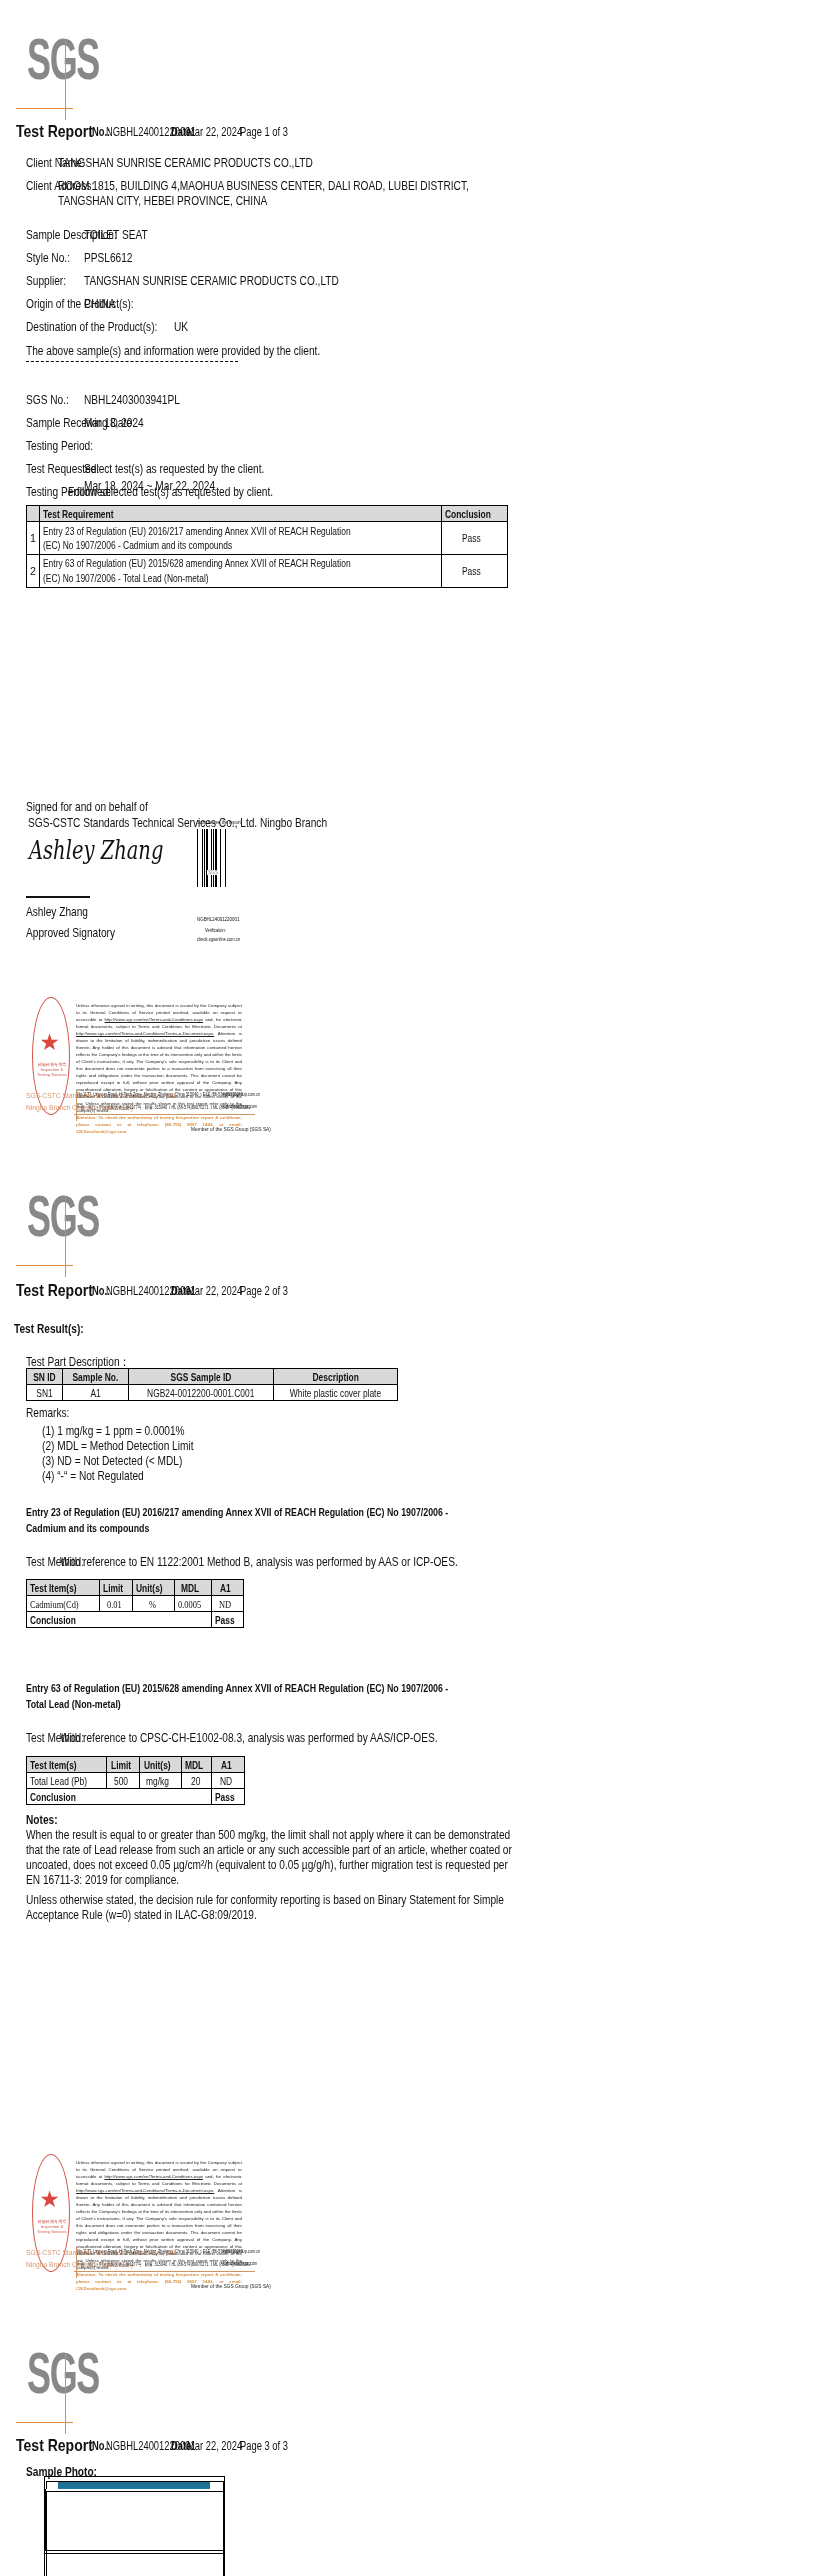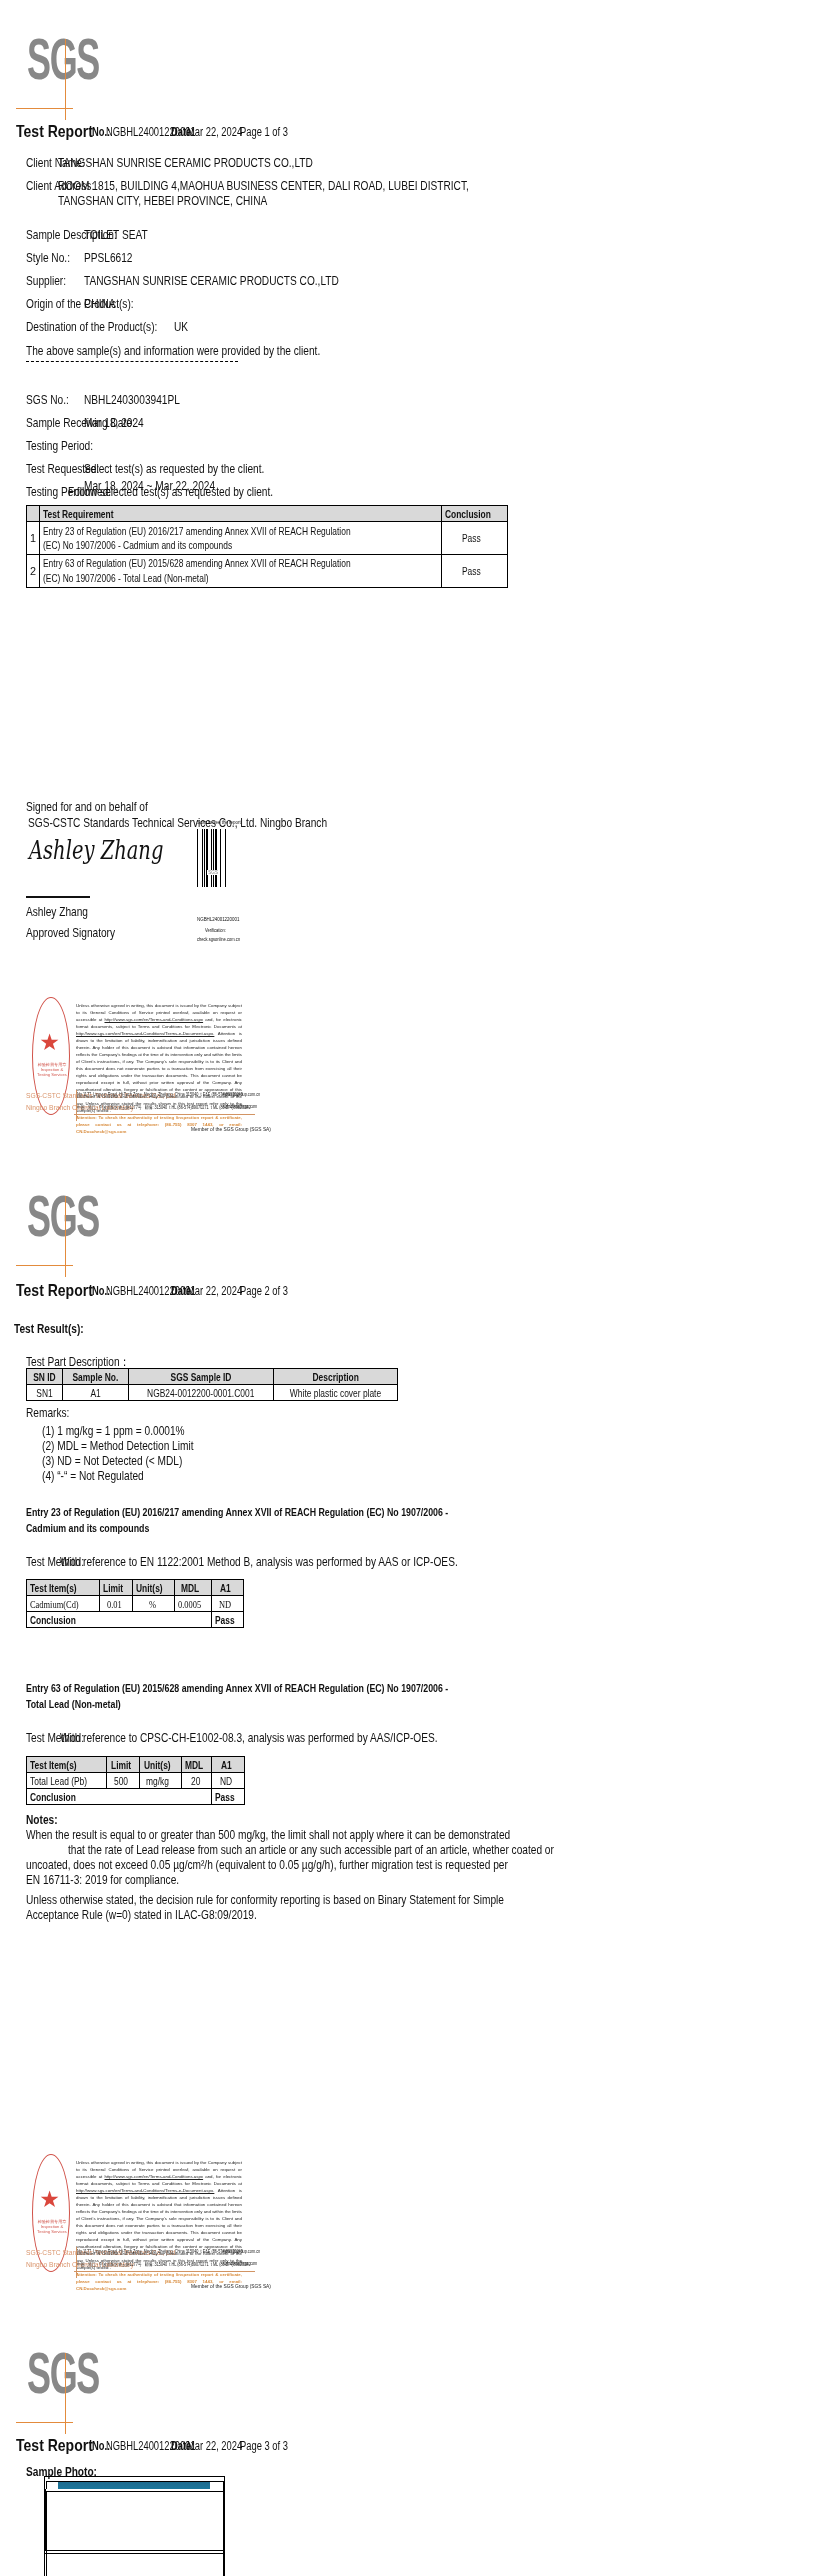--- a/index.html
+++ b/index.html
@@ -292,21 +292,21 @@
     </tr>
     <tr class="thick-bot">
       <td colspan="4" style="font-weight:bold;"><span class="sx">Conclusion</span></td>
       <td style="font-weight:bold; text-align:center;"><span class="sx">Pass</span></td>
     </tr>
   </tbody>
     </table>
 
   <div class="txt" style="position:absolute; top:655px; left:26px; font-weight:bold;"><span class="sx">Notes:</span></div>
   <div class="txt" style="position:absolute; top:670px; left:26px;"><span class="sx">When the result is equal to or greater than 500 mg/kg, the limit shall not apply where it can be demonstrated</span></div>
-  <div class="txt" style="position:absolute; top:685px; left:26px;margin-left:42px;"><span class="sx">that the rate of Lead release from such an article or any such accessible part of an article, whether coated or</span></div>
+  <div class="txt" style="position:absolute; top:685px; left:26px;"><span class="sx">that the rate of Lead release from such an article or any such accessible part of an article, whether coated or</span></div>
   <div class="txt" style="position:absolute; top:700px; left:26px;"><span class="sx">uncoated, does not exceed 0.05 µg/cm²/h (equivalent to 0.05 µg/g/h), further migration test is requested per</span></div>
   <div class="txt" style="position:absolute; top:715px; left:26px;"><span class="sx">EN 16711-3: 2019 for compliance.</span></div>
   <div class="txt" style="position:absolute; top:735px; left:26px;"><span class="sx">Unless otherwise stated, the decision rule for conformity reporting is based on Binary Statement for Simple</span></div>
   <div class="txt" style="position:absolute; top:750px; left:26px;"><span class="sx">Acceptance Rule (w=0) stated in ILAC-G8:09/2019.</span></div>
 
   <div class="footer" style="top:976px;">
     <div class="stamp">
       <div class="star">★</div>
       <div class="stext">检验检测专用章 Inspection &amp; Testing Services</div>
     </div>

